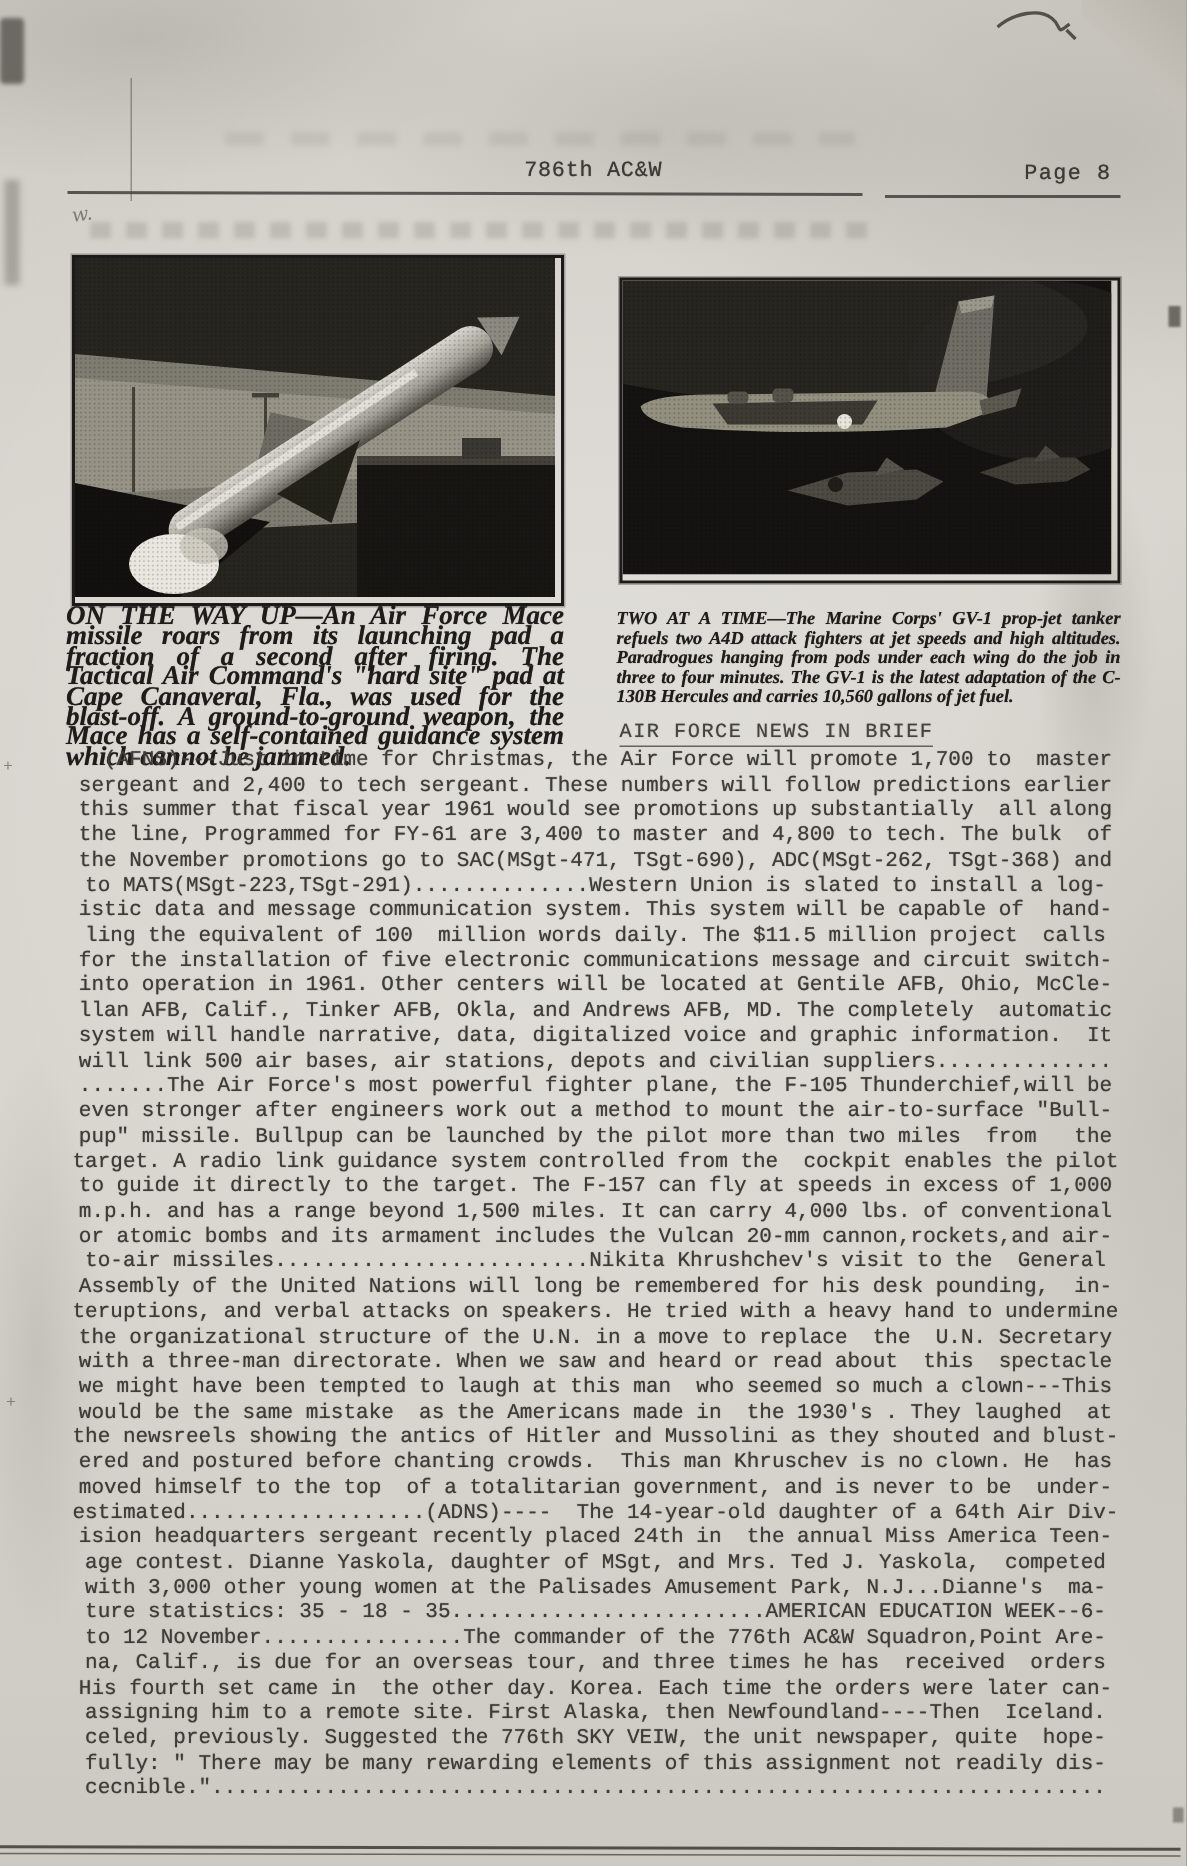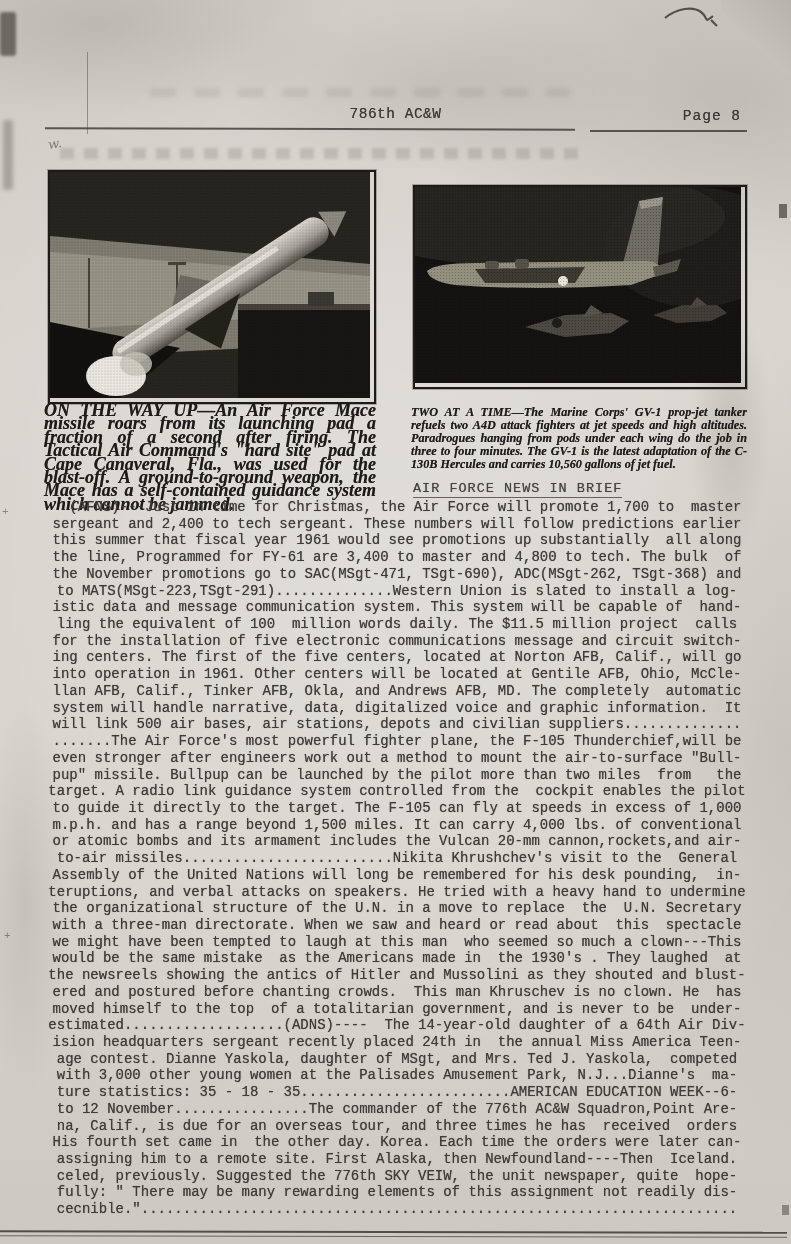--- a/index.html
+++ b/index.html
@@ -166,30 +166,29 @@
   <div id="article">
       <div class="tline">  (AFNS)---Just in time for Christmas, the Air Force will promote 1,700 to  master</div>
       <div class="tline">sergeant and 2,400 to tech sergeant. These numbers will follow predictions earlier</div>
       <div class="tline">this summer that fiscal year 1961 would see promotions up substantially  all along</div>
       <div class="tline">the line, Programmed for FY-61 are 3,400 to master and 4,800 to tech. The bulk  of</div>
       <div class="tline">the November promotions go to SAC(MSgt-471, TSgt-690), ADC(MSgt-262, TSgt-368) and</div>
       <div class="tline">to MATS(MSgt-223,TSgt-291)..............Western Union is slated to install a log-</div>
       <div class="tline">istic data and message communication system. This system will be capable of  hand-</div>
       <div class="tline">ling the equivalent of 100  million words daily. The $11.5 million project  calls</div>
       <div class="tline">for the installation of five electronic communications message and circuit switch-</div>
-      <div class="tline">ing centers. The first of the five centers, located at Norton AFB, Calif., will go</div>
       <div class="tline">into operation in 1961. Other centers will be located at Gentile AFB, Ohio, McCle-</div>
       <div class="tline">llan AFB, Calif., Tinker AFB, Okla, and Andrews AFB, MD. The completely  automatic</div>
       <div class="tline">system will handle narrative, data, digitalized voice and graphic information.  It</div>
       <div class="tline">will link 500 air bases, air stations, depots and civilian suppliers..............</div>
       <div class="tline">.......The Air Force's most powerful fighter plane, the F-105 Thunderchief,will be</div>
       <div class="tline">even stronger after engineers work out a method to mount the air-to-surface "Bull-</div>
       <div class="tline">pup" missile. Bullpup can be launched by the pilot more than two miles  from   the</div>
       <div class="tline">target. A radio link guidance system controlled from the  cockpit enables the pilot</div>
-      <div class="tline">to guide it directly to the target. The F-105 can fly at speeds in excess of 1,000</div>
+      <div class="tline">to guide it directly to the target. The F-157 can fly at speeds in excess of 1,000</div>
       <div class="tline">m.p.h. and has a range beyond 1,500 miles. It can carry 4,000 lbs. of conventional</div>
       <div class="tline">or atomic bombs and its armament includes the Vulcan 20-mm cannon,rockets,and air-</div>
       <div class="tline">to-air missiles.........................Nikita Khrushchev's visit to the  General</div>
       <div class="tline">Assembly of the United Nations will long be remembered for his desk pounding,  in-</div>
       <div class="tline">teruptions, and verbal attacks on speakers. He tried with a heavy hand to undermine</div>
       <div class="tline">the organizational structure of the U.N. in a move to replace  the  U.N. Secretary</div>
       <div class="tline">with a three-man directorate. When we saw and heard or read about  this  spectacle</div>
       <div class="tline">we might have been tempted to laugh at this man  who seemed so much a clown---This</div>
       <div class="tline">would be the same mistake  as the Americans made in  the 1930's . They laughed  at</div>
       <div class="tline">the newsreels showing the antics of Hitler and Mussolini as they shouted and blust-</div>

